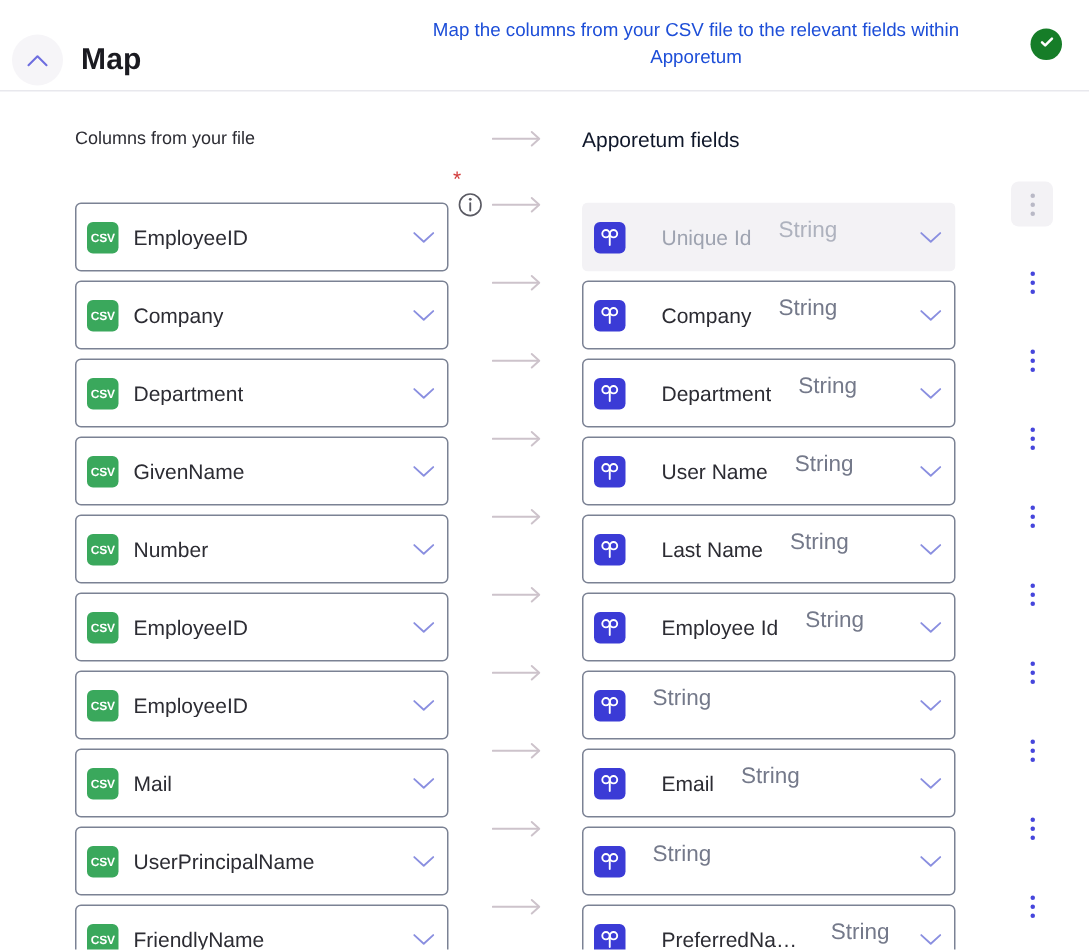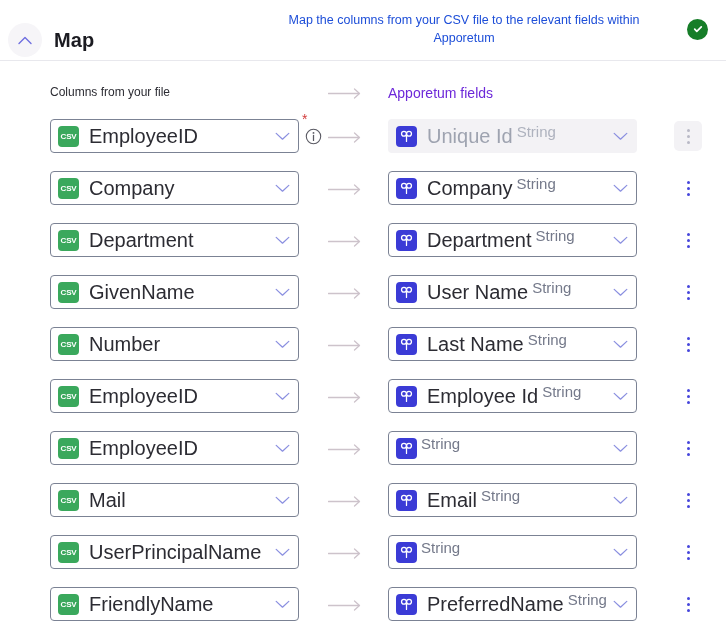--- a/index.html
+++ b/index.html
@@ -82,50 +82,51 @@
     left: 50px;
     top: 6px;
     font-size: 12px;
     color: #2c2c33;
   }
   .heading-right {
     position: absolute;
     left: 388px;
     top: 6px;
     font-size: 14px;
-    color: #6d28d9;
+    color: #0f172a;
   }
   .heading-arrow {
     position: absolute;
     left: 328px;
     top: 6px;
   }
 
   
   .rows { position: relative; }
 
   .map-row {
     position: relative;
     height: 52px;
   }
 
   
   .select-box {
     position: absolute;
-    height: 34px;
+    height: 46px;
     border: 1px solid #7b8294;
     border-radius: 4px;
     background: #ffffff;
     display: flex;
     align-items: center;
     padding: 0 8px 0 7px;
     cursor: pointer;
+    margin-top: 16px;
   }
   .select-left  { left: 50px;  width: 249px; top: 6px; }
-  .select-right { left: 388px; width: 249px; top: 6px; }
+  .select-right { left: 388px; width: 249px; top: 6px; gap: 14px; }
 
   .select-box.disabled {
     background: #f3f2f5;
     border-color: transparent;
     cursor: default;
   }
 
   
   .src-icon {
     width: 21px;
@@ -142,21 +143,21 @@
     font-size: 8px;
     font-weight: 700;
     letter-spacing: -.2px;
     font-family: "Liberation Sans", sans-serif;
   }
   .icon-app { background: #3b3bd6; }
   .icon-app svg { display: block; }
 
   .opt-label {
     margin-left: 10px;
-    font-size: 20px;
+    font-size: 14px;
     color: #2c2c33;
     white-space: nowrap;
     overflow: hidden;
     text-overflow: ellipsis;
   }
   .select-box.disabled .opt-label { color: #9ea3b0; }
 
   .opt-type {
     font-size: 15px;
     color: #74798a;

